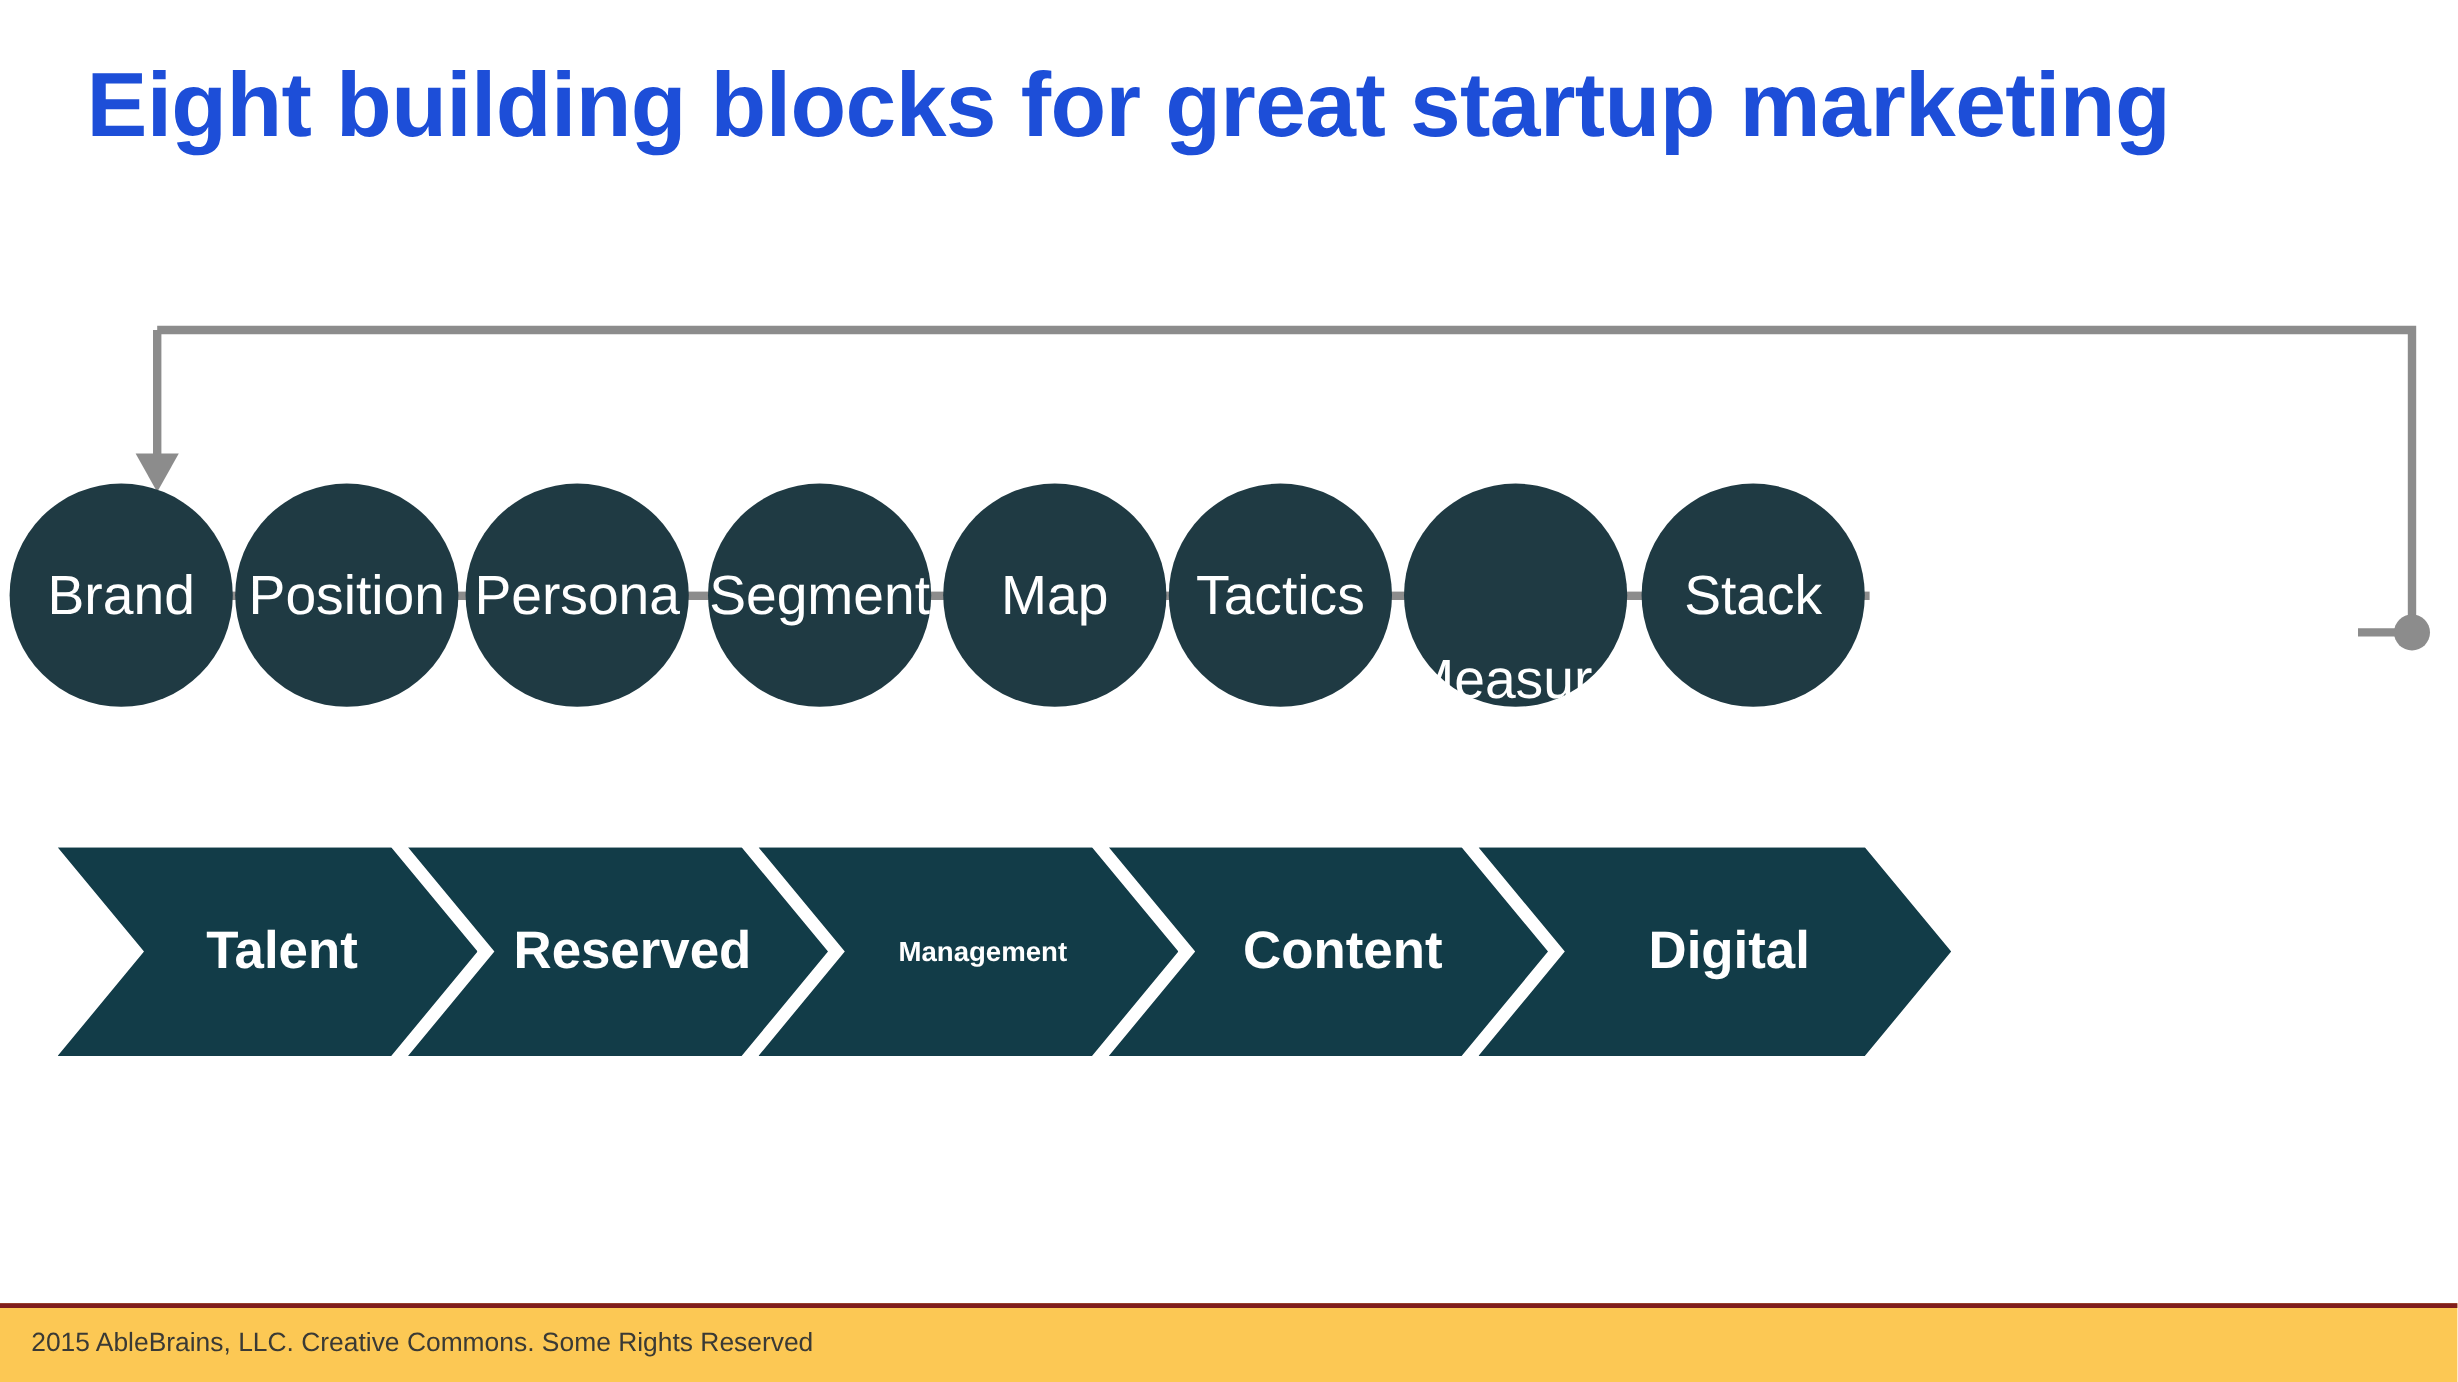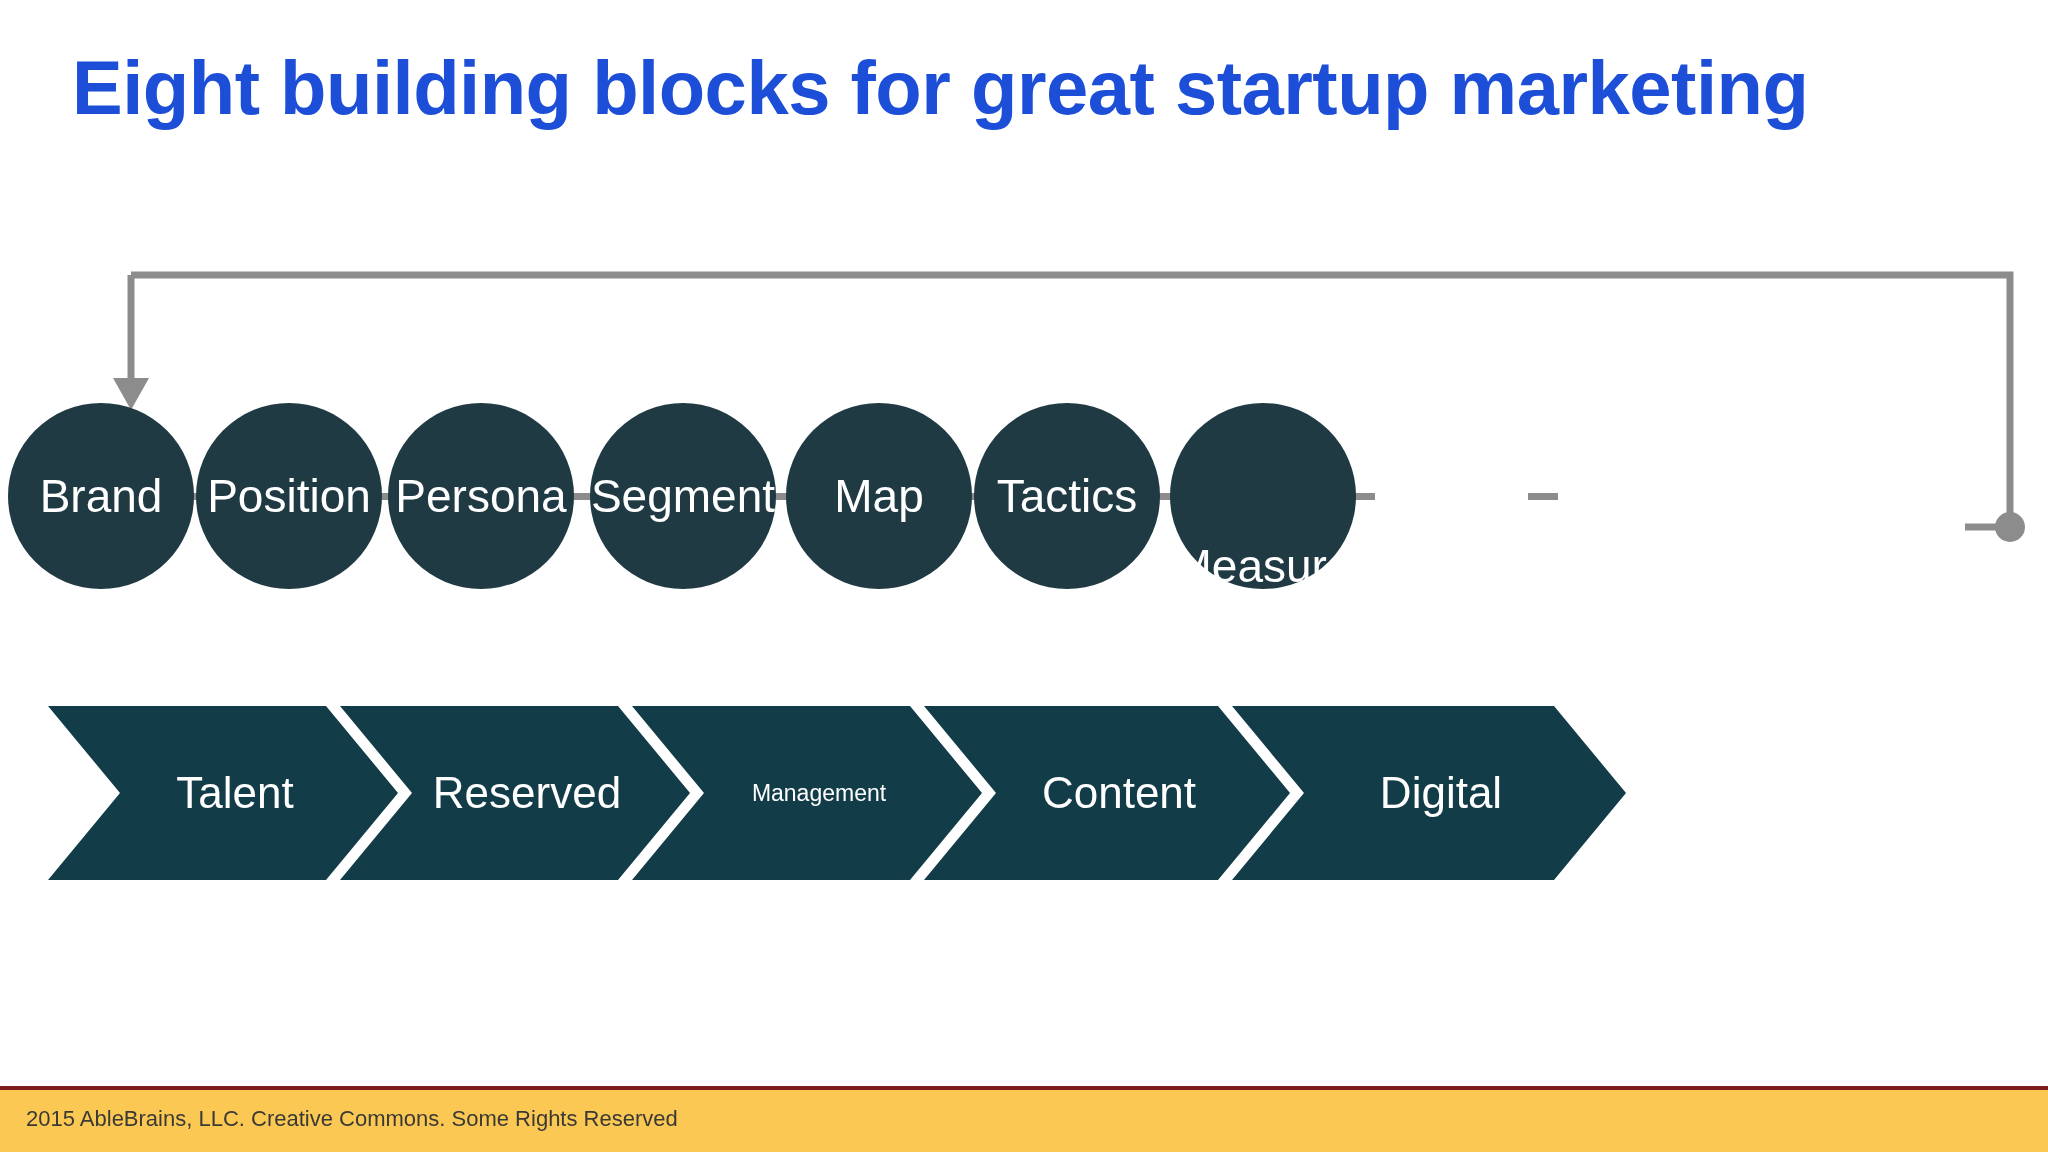--- a/index.html
+++ b/index.html
@@ -98,20 +98,21 @@
   }
   .chevron.first {
     clip-path: polygon(0 0, calc(100% - 72px) 0, 100% 50%, calc(100% - 72px) 100%, 0 100%, 72px 50%);
   }
   .chevron-label {
     color: #ffffff;
     font-size: 44px;
     line-height: 1;
     white-space: nowrap;
     margin-left: 24px;
+    font-weight: bold;
   }
   .chevron-label.small {
     font-size: 23px;
   }
 
   
   #footer-bar {
     position: absolute;
     left: 0;
     bottom: 0;
@@ -172,20 +173,23 @@
   </div>
   <div class="node-circle" style="left:786px;">
     <span class="node-label">Map</span>
   </div>
   <div class="node-circle" style="left:974px;">
     <span class="node-label">Tactics</span>
   </div>
   <div class="node-circle" style="left:1170px;align-items:flex-end;">
     <span class="node-label">Measure</span>
   </div>
+  <div class="node-circle" style="left:1368px;">
+    <span class="node-label">Stack</span>
+  </div>
 </div>
 
 <div id="chevron-row">
   <div class="chevron first" style="left:0px; width:350px;">
     <span class="chevron-label">Talent</span>
   </div>
   <div class="chevron mid" style="left:292px; width:350px;">
     <span class="chevron-label">Reserved</span>
   </div>
   <div class="chevron mid" style="left:584px; width:350px;">

